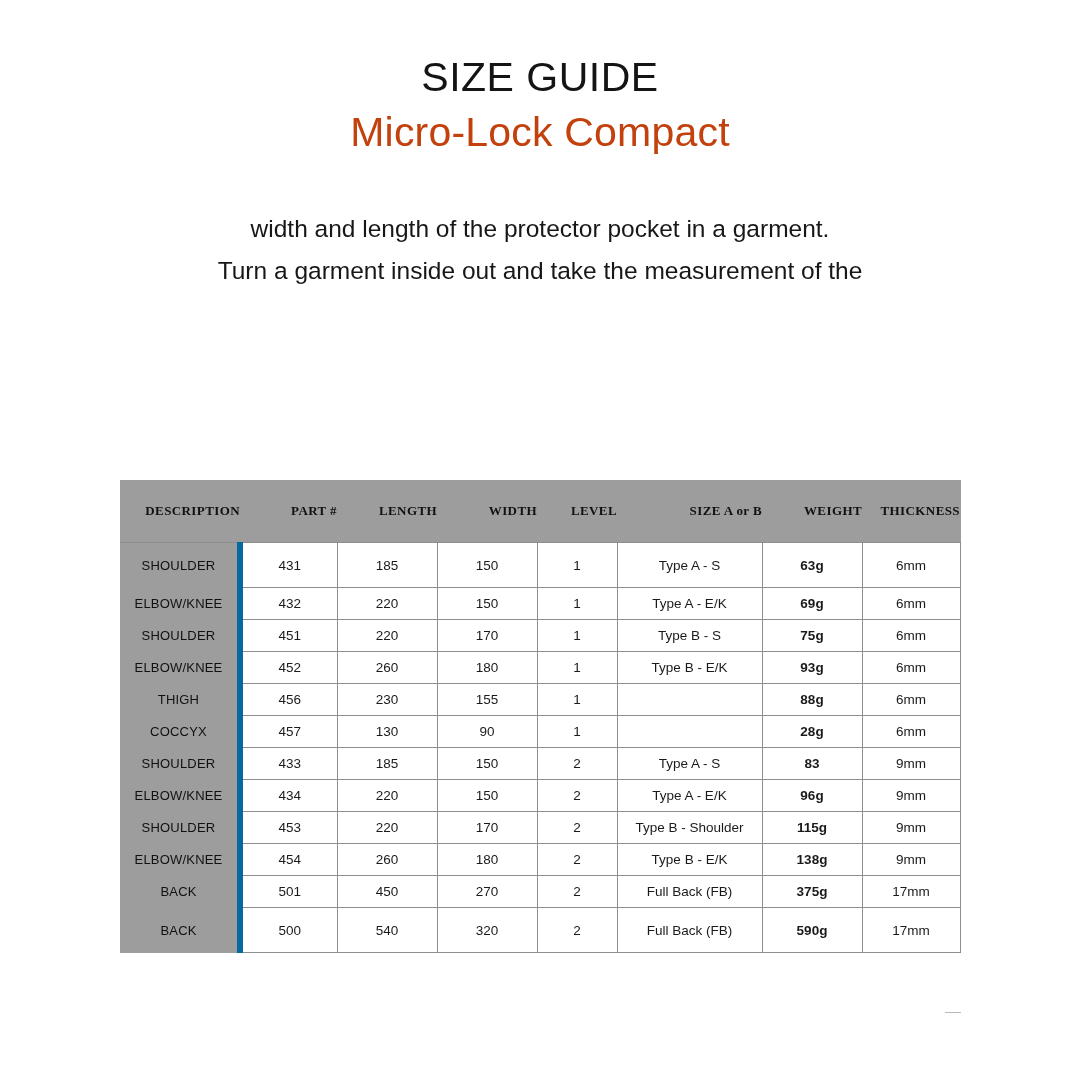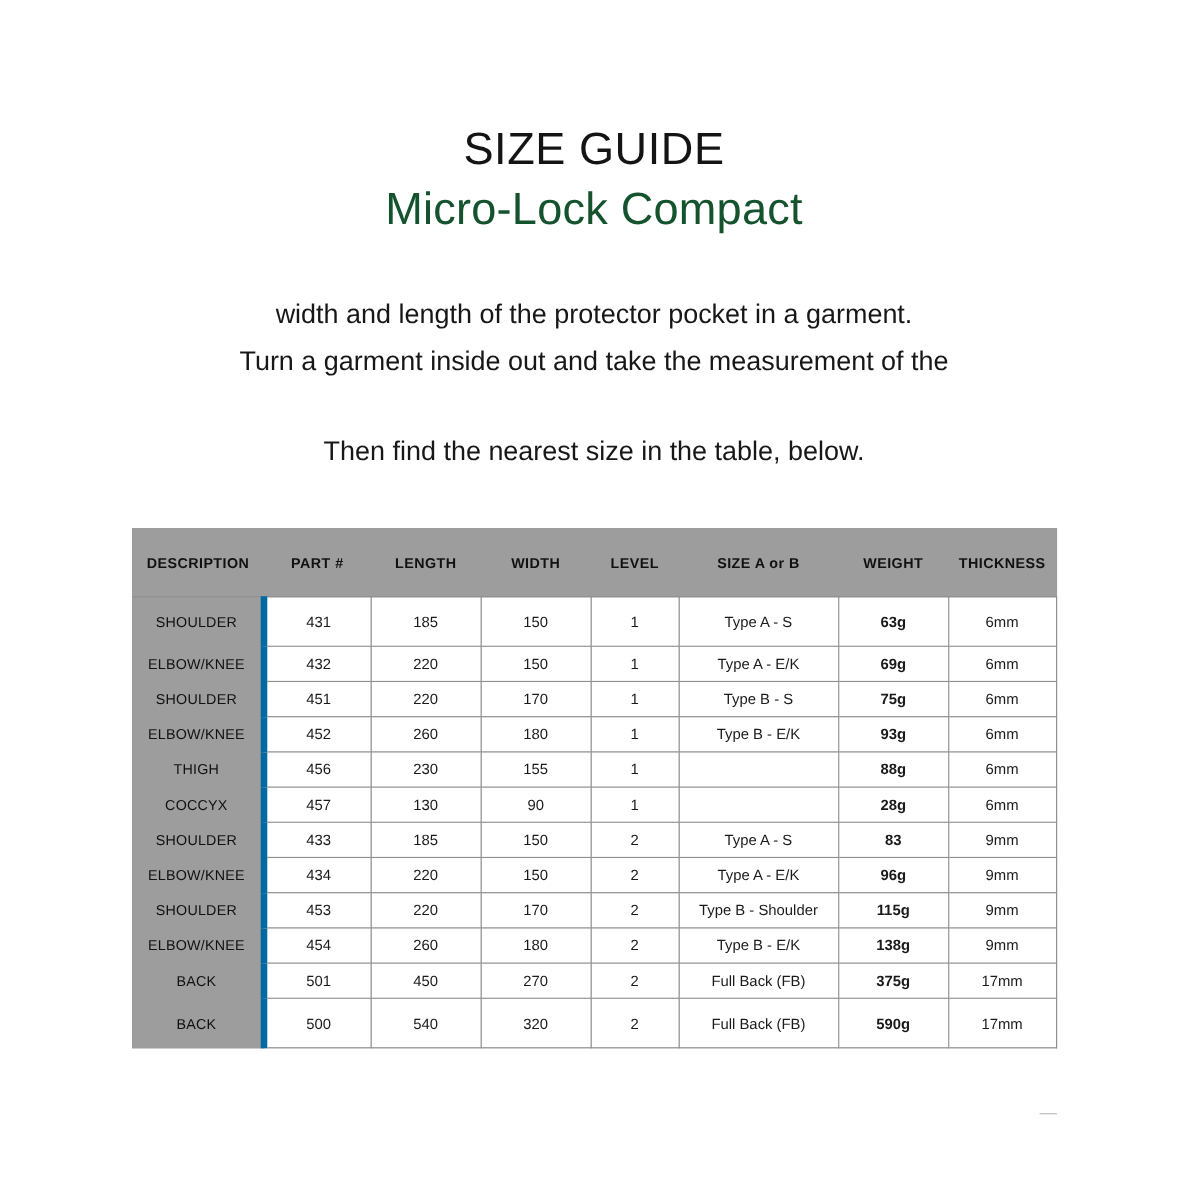--- a/index.html
+++ b/index.html
@@ -15,35 +15,35 @@
     overflow: hidden;
   }
   .page {
     position: relative;
     width: 1080px;
     height: 1080px;
     box-sizing: border-box;
   }
   .title-block {
     text-align: center;
-    padding-top: 108px;
+    padding-top: 50px;
   }
   .title-line1 {
     font-size: 41px;
     line-height: 54px;
     font-weight: 400;
     letter-spacing: 0.5px;
     color: #141414;
   }
   .title-line2 {
     font-size: 41px;
     line-height: 56px;
     font-weight: 400;
     letter-spacing: 0.2px;
-    color: #14532d;
+    color: #c2410c;
   }
   .intro-block {
     text-align: center;
     margin-top: 48px;
   }
   .intro-line {
     font-size: 24.5px;
     line-height: 42px;
     font-weight: 400;
     color: #171717;
@@ -73,23 +73,24 @@
   table.size-table colgroup col.c-thick  { width: 98px; }
 
   thead th {
     background: #9d9d9d;
     color: #111111;
     font-size: 13px;
     font-weight: bold;
     letter-spacing: 0.4px;
     height: 62px;
     vertical-align: middle;
-    text-align: center;
+    text-align: right;
     border: none;
     padding: 0;
+    font-family: Liberation Serif, serif;
   }
   tbody td {
     background: #ffffff;
     color: #1a1a1a;
     font-size: 13.5px;
     font-weight: 400;
     text-align: center;
     height: 31px;
     padding: 0;
     border: 1px solid #8e8e8e;
@@ -134,21 +135,20 @@
 
   <div class="title-block">
     <div class="title-line1">SIZE GUIDE</div>
     <div class="title-line2">Micro-Lock Compact</div>
   </div>
 
   <div class="intro-block">
     <div class="intro-line">width and length of the protector pocket in a garment.</div>
     <div class="intro-line">Turn a garment inside out and take the measurement of the</div>
     <div class="spacer"></div>
-    <div class="intro-line">Then find the nearest size in the table, below.</div>
   </div>
 
   <div class="table-wrap">
     <table class="size-table">
       <colgroup>
         <col class="c-desc">
           <col class="c-part">
           <col class="c-length">
           <col class="c-width">
         <col class="c-level">

